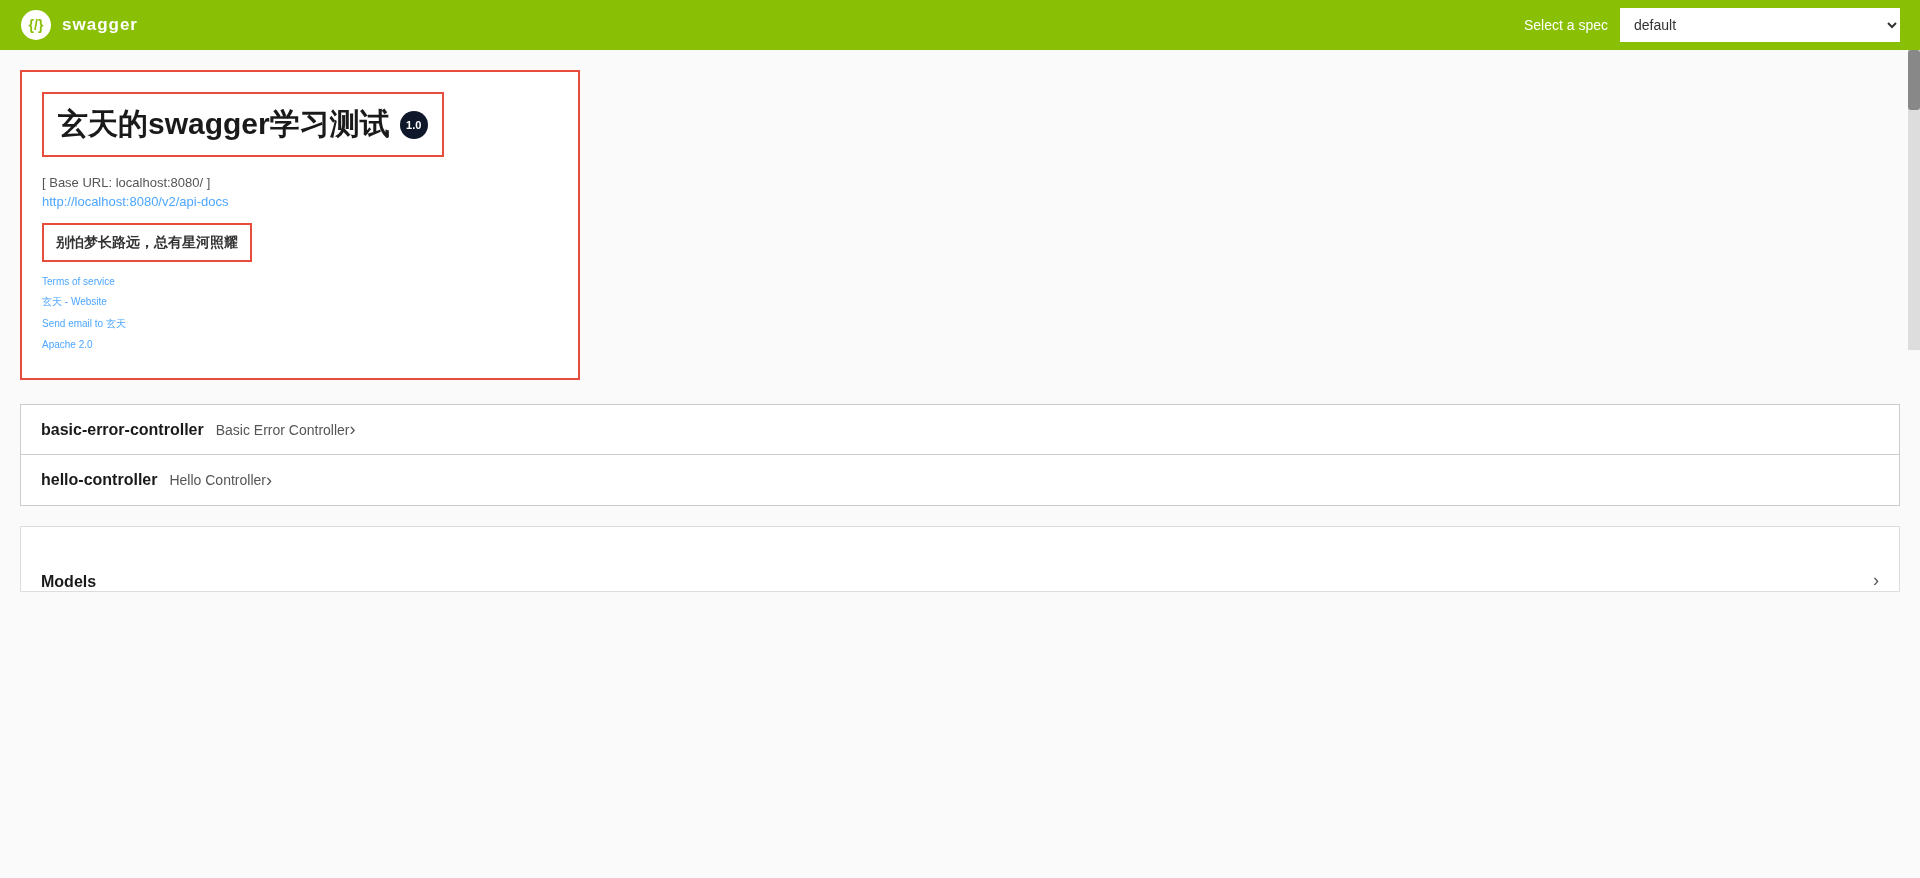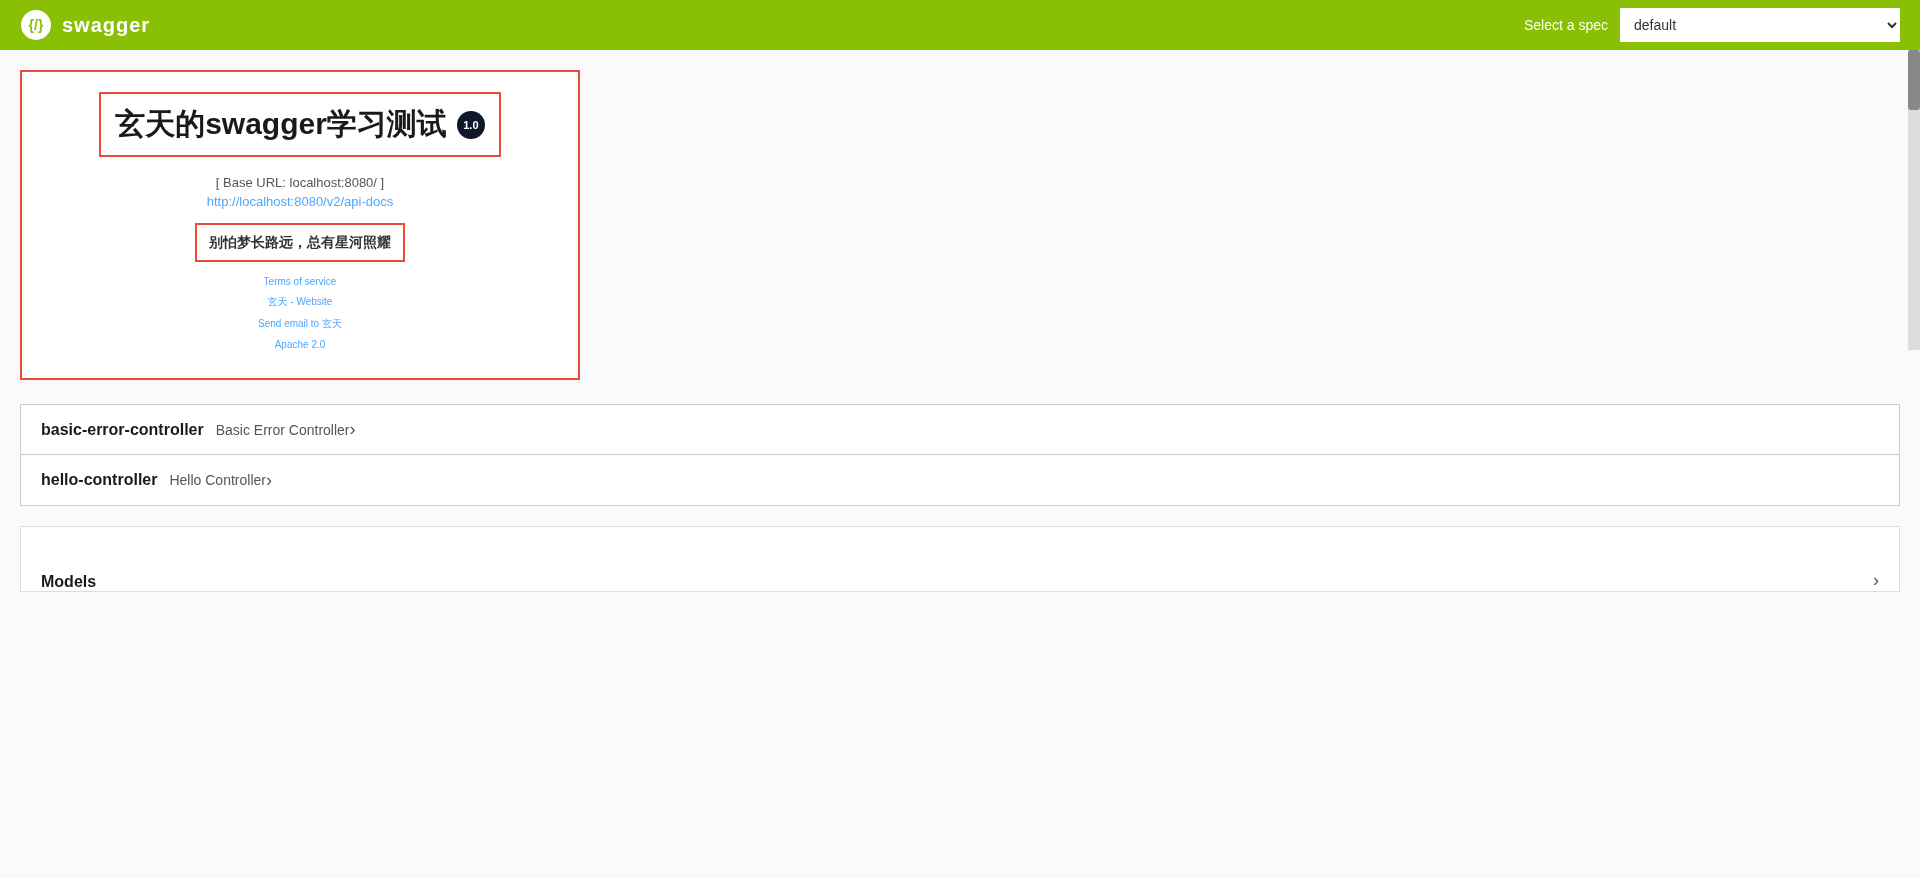--- a/index.html
+++ b/index.html
@@ -32,21 +32,21 @@
       gap: 10px;
     }
 
     #swagger-logo-icon {
       width: 32px;
       height: 32px;
     }
 
     #brand-name {
       color: white;
-      font-size: 20px;
+      font-size: 17px;
       font-weight: bold;
       letter-spacing: 1px;
     }
 
     #spec-selector-area {
       display: flex;
       align-items: center;
       gap: 12px;
     }
 
@@ -93,21 +93,20 @@
       min-height: calc(878px - 50px);
     }
 
     
     #info-block-outer {
       border: 2px solid #e74c3c;
       background: white;
       width: 560px;
       padding: 20px;
       margin-bottom: 24px;
-      text-align: center;
     }
 
     
     #info-title-block {
       border: 2px solid #e74c3c;
       padding: 10px 14px;
       margin-bottom: 10px;
       display: inline-flex;
       align-items: center;
       gap: 10px;

